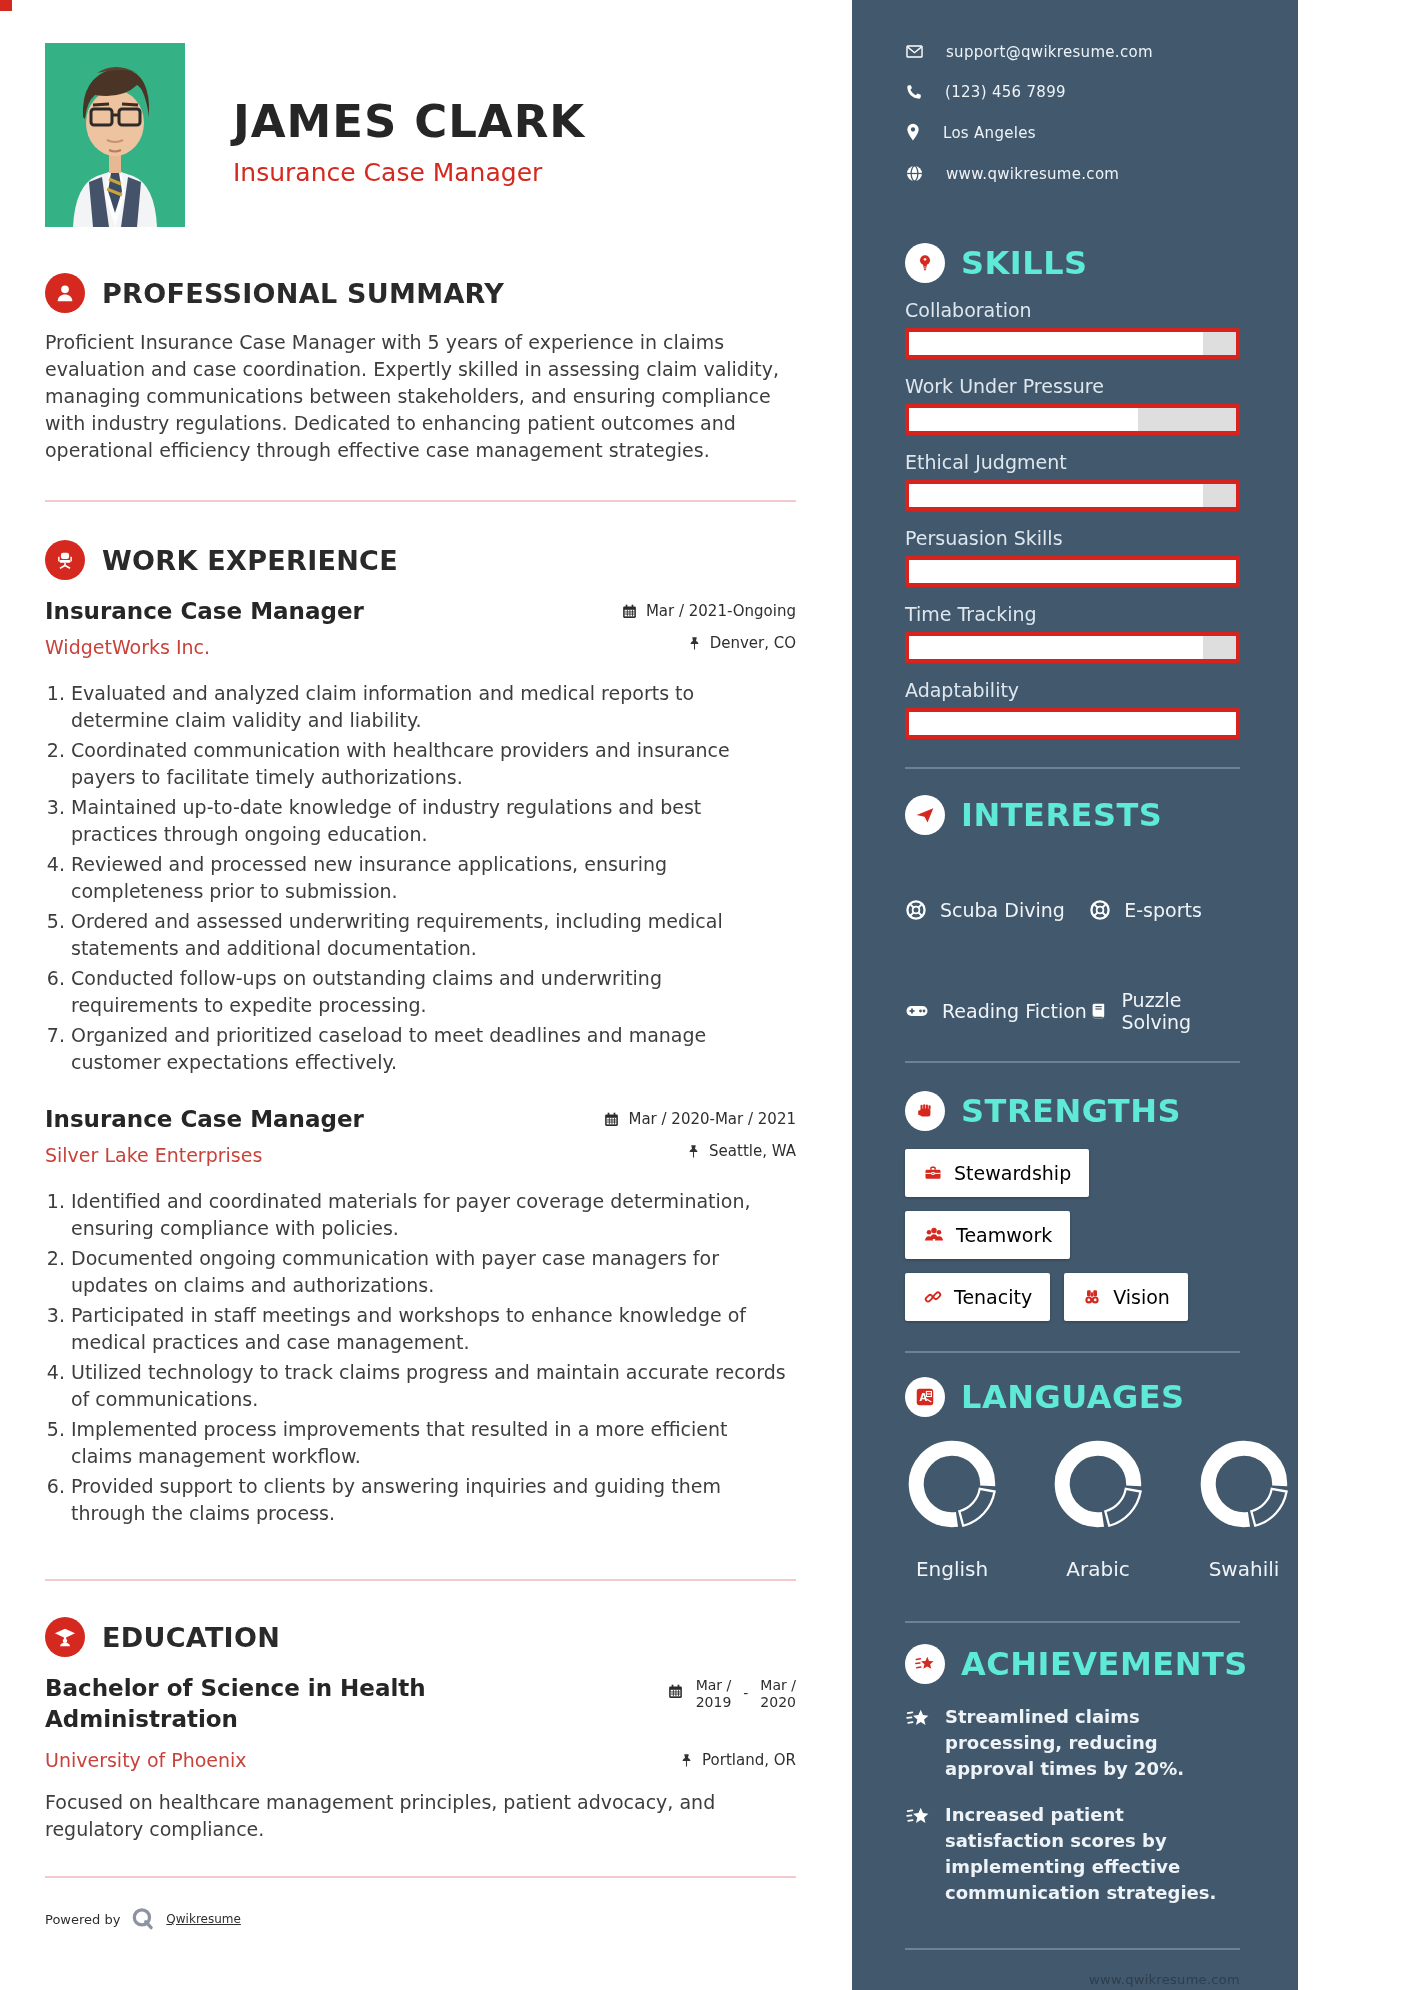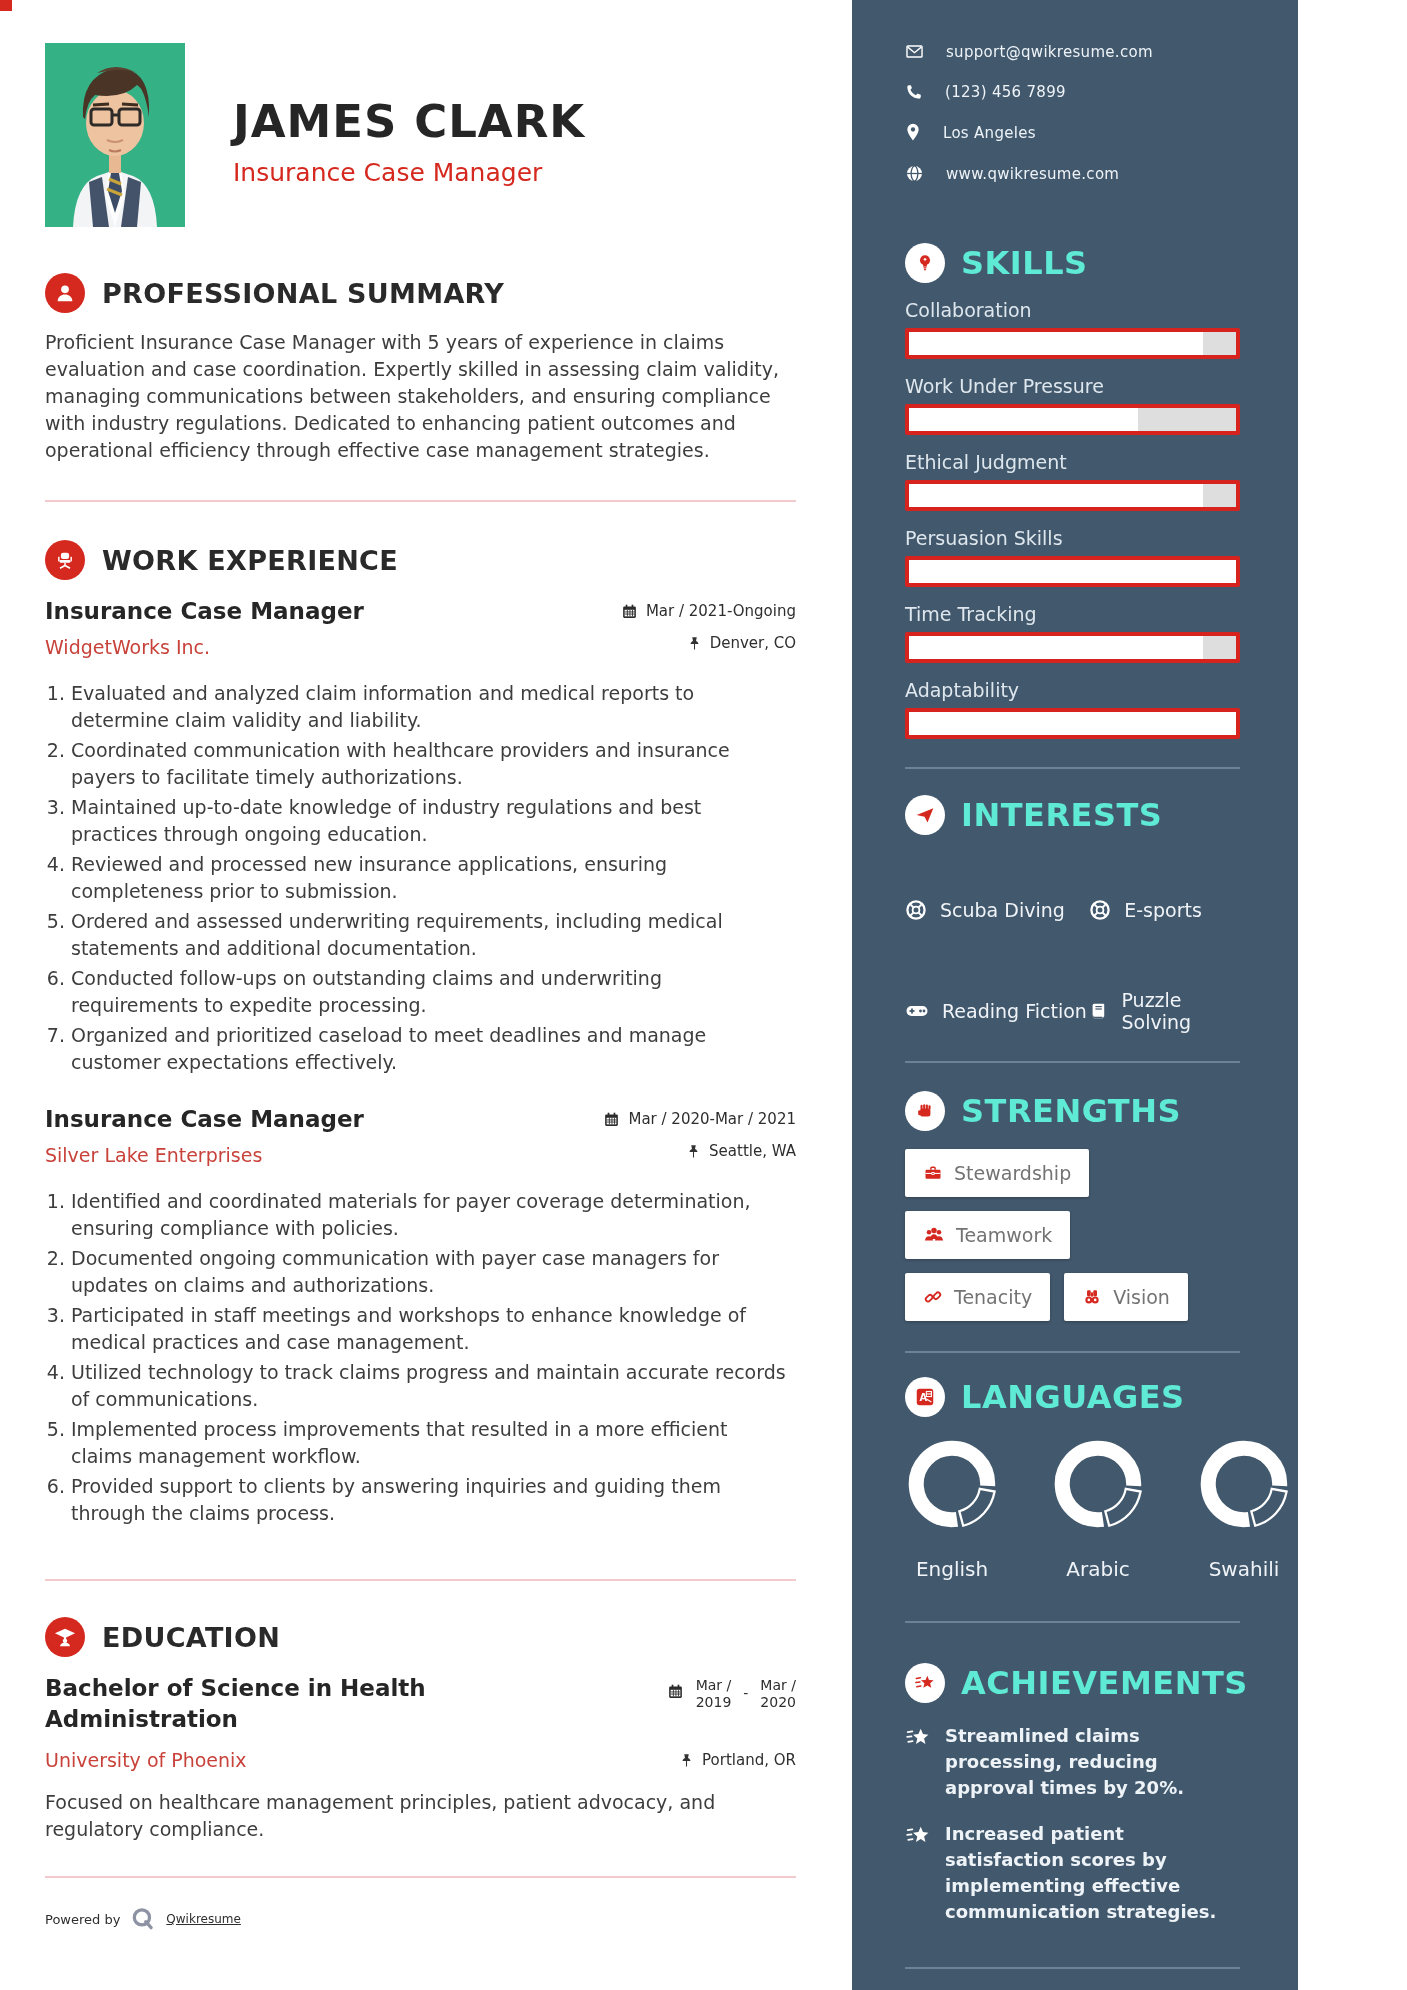--- a/index.html
+++ b/index.html
@@ -70,28 +70,28 @@
   .side-divider { height:2px; background:rgba(160,185,205,.45); margin-top:28px; }
 
   .interests-sec { margin-top:26px; }
   .interest-grid { display:grid; grid-template-columns:55% 45%; row-gap:24px; margin-top:20px; }
   .interest-item { display:flex; align-items:center; gap:13px;margin-top:44px; }
   .interest-label { font-size:19px; color:#f0f4f8; }
 
   .strengths-sec { margin-top:28px; }
   .chips { display:flex; flex-wrap:wrap; margin-top:18px; }
   .chip { display:flex; align-items:center; gap:11px; background:#ffffff; border-radius:2px; padding:13px 18px; margin:0 14px 14px 0; box-shadow:0 1px 3px rgba(0,0,0,.25); }
-  .chip-label { font-size:19px; color:#737373; font-weight:500; }
+  .chip-label { font-size:19px; color:#000000; font-weight:500; }
 
   .langs-sec { margin-top:24px; }
   .lang-row { display:flex; gap:52px; margin-top:20px; }
   .lang-item { display:flex; flex-direction:column; align-items:center; width:94px; }
   .lang-label { font-size:20px; color:#f0f4f8; margin-top:26px; }
 
-  .ach-sec { margin-top:40px; }
+  .ach-sec { margin-top:21px; }
   .ach-item { display:flex; align-items:flex-start; gap:14px; margin-top:20px; max-width:360px; }
   .ach-text { font-size:18px; line-height:26px; color:#eef3f8;font-weight:bold; }
 
   .side-site { text-align:right; font-size:13px; color:#2c3e4f; margin-top:22px; letter-spacing:.3px; }
 </style>
 </head>
 <body>
 
 <div class="page">
   <div class="corner-accent"></div>

